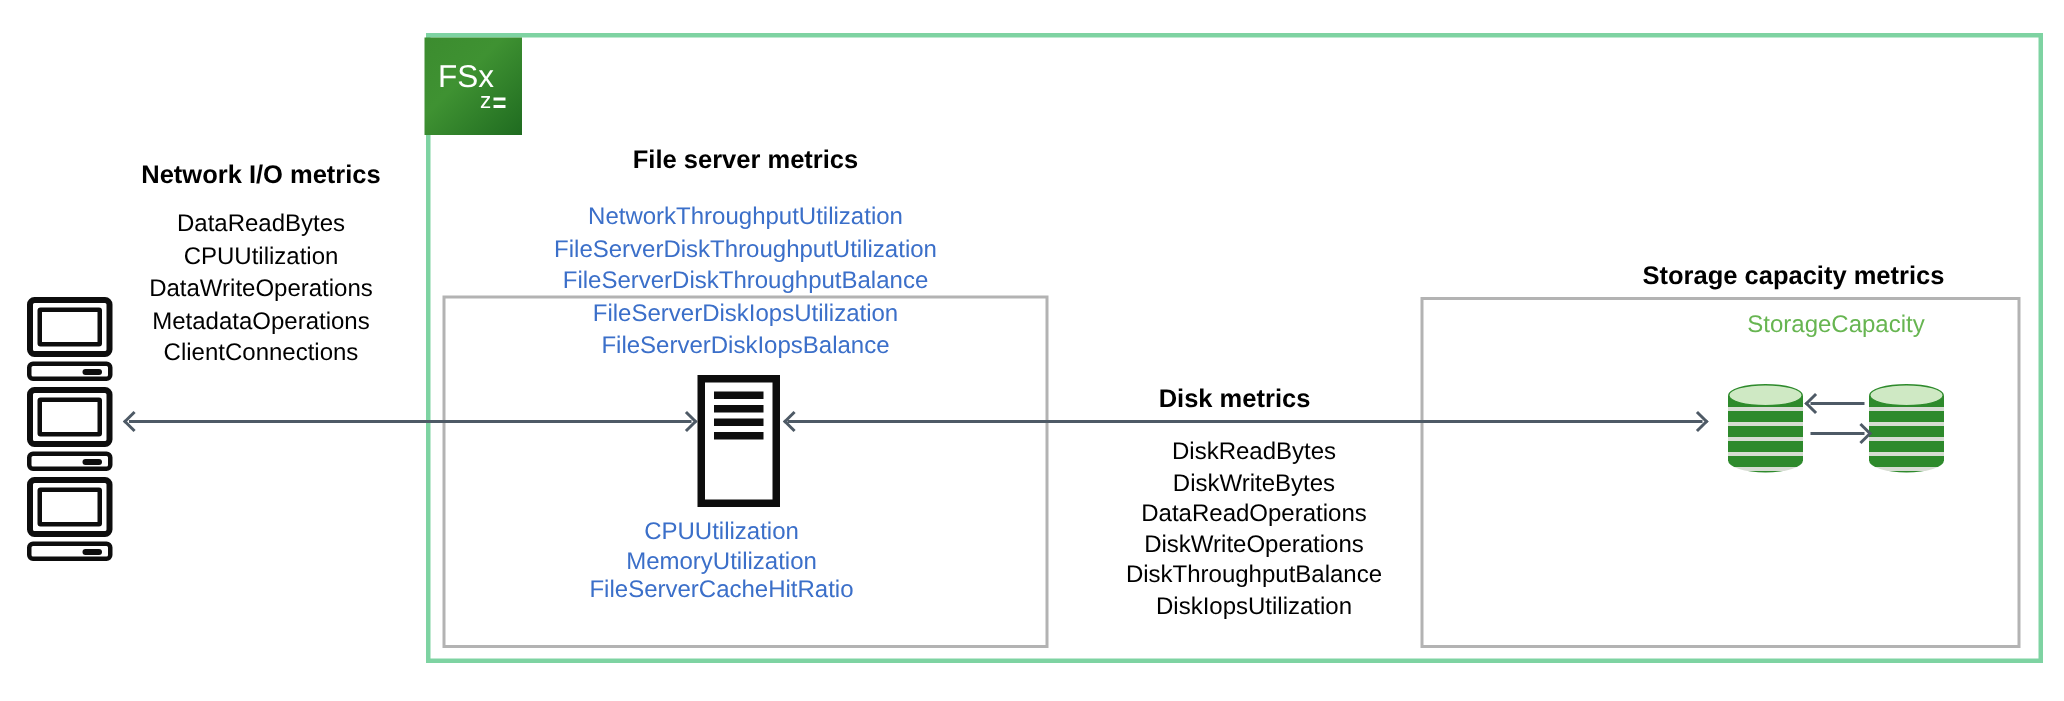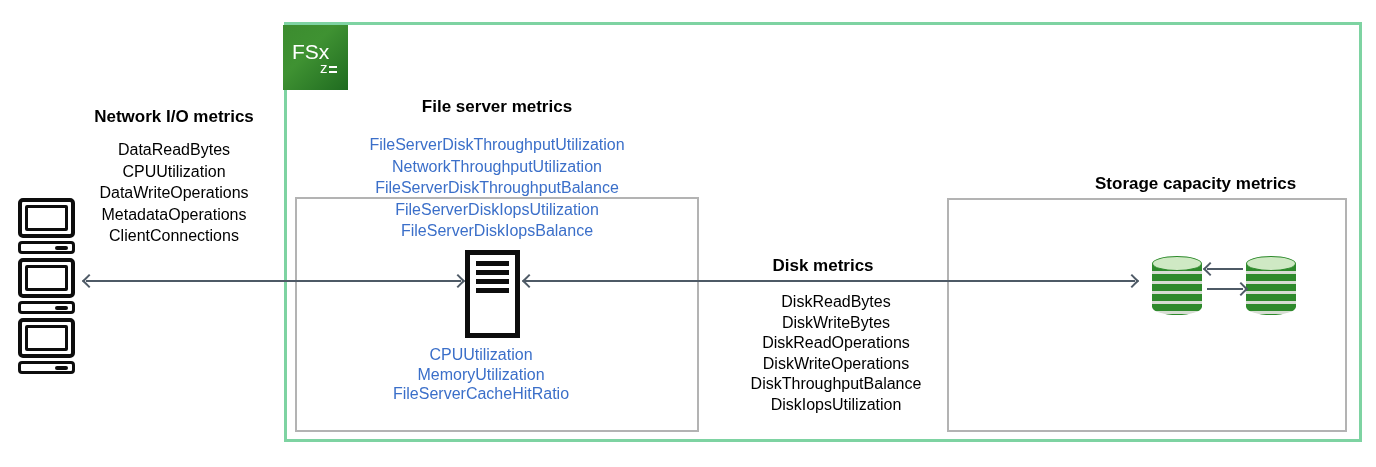--- a/index.html
+++ b/index.html
@@ -98,22 +98,22 @@
   <div class="abs list" style="left:54px;top:139px;width:240px;line-height:21.5px;">
     <div>DataReadBytes</div>
     <div>CPUUtilization</div>
     <div>DataWriteOperations</div>
     <div>MetadataOperations</div>
     <div>ClientConnections</div>
   </div>
 
   <div class="abs title" style="left:297px;top:97px;width:400px;">File server metrics</div>
   <div class="abs list blue" style="left:297px;top:134px;width:400px;line-height:21.5px;">
+    <div>NetworkThroughputUtilization</div>
     <div>FileServerDiskThroughputUtilization</div>
-    <div>NetworkThroughputUtilization</div>
     <div>FileServerDiskThroughputBalance</div>
     <div>FileServerDiskIopsUtilization</div>
     <div>FileServerDiskIopsBalance</div>
   </div>
 
   <div class="abs gray-box" style="left:295px;top:197px;width:404px;height:235px;"></div>
 
   <div class="abs gray-box" style="left:947px;top:198px;width:400px;height:234px;"></div>
 
   <div class="hline" style="left:86px;top:280px;width:375px;"></div>
@@ -134,28 +134,29 @@
   <div class="abs list blue" style="left:297px;top:345px;width:368px;line-height:19.5px;">
     <div>CPUUtilization</div>
     <div>MemoryUtilization</div>
     <div>FileServerCacheHitRatio</div>
   </div>
 
   <div class="abs title" style="left:723px;top:256px;width:200px;">Disk metrics</div>
   <div class="abs list" style="left:716px;top:292px;width:240px;line-height:20.5px;">
     <div>DiskReadBytes</div>
     <div>DiskWriteBytes</div>
-    <div>DiskReadOperations</div>
+    <div>DataReadOperations</div>
     <div>DiskWriteOperations</div>
     <div>DiskThroughputBalance</div>
     <div>DiskIopsUtilization</div>
   </div>
 
   <div class="abs title" style="left:1095px;top:174px;width:200px;">Storage capacity metrics</div>
   <div class="abs list green-txt" style="left:1124px;top:207px;width:200px;line-height:20px;">
+    <div>StorageCapacity</div>
   </div>
 
   <div class="abs cyl" style="left:1152px;top:256px;">
     <div class="body"></div>
     <div class="cap"></div>
   </div>
   <div class="abs cyl" style="left:1246px;top:256px;">
     <div class="body"></div>
     <div class="cap"></div>
   </div>

